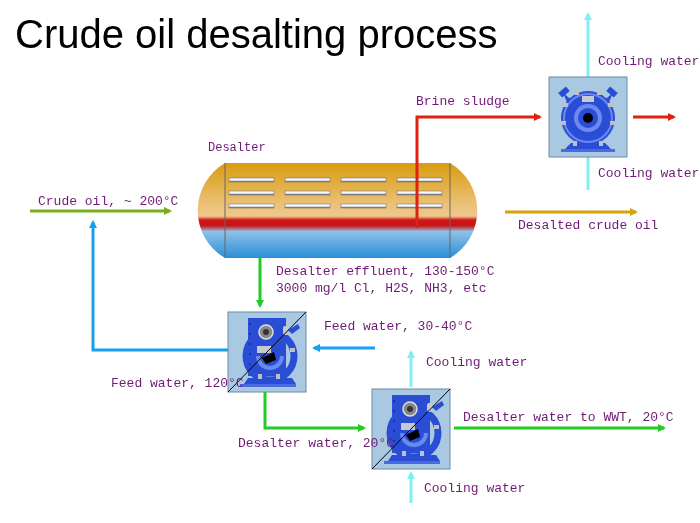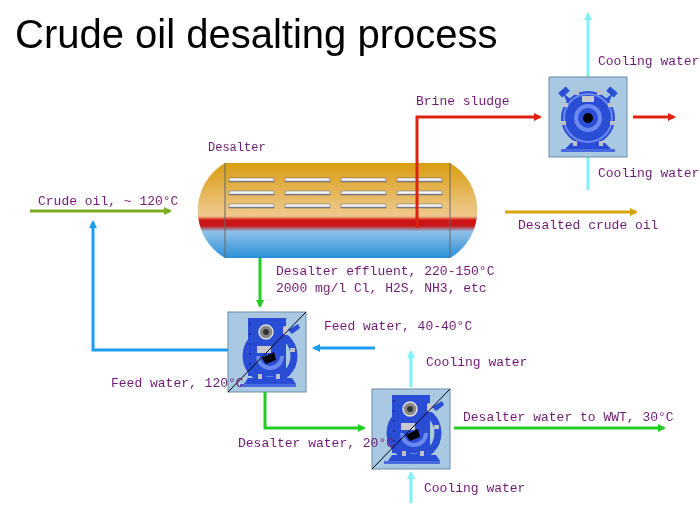--- a/index.html
+++ b/index.html
@@ -151,25 +151,25 @@
   <line x1="411" y1="503" x2="411" y2="473" stroke="#7ff0f4" stroke-width="3" marker-end="url(#arrCyan)"></line>
 
   <use href="#phxSym" x="372" y="389"></use>
 
   <line x1="454" y1="428" x2="664" y2="428" stroke="#22cc22" stroke-width="3" marker-end="url(#arrGreen)"></line>
 </svg>
 
 <div class="title">Crude oil desalting process</div>
 
 <div class="lbl" style="left:208px; top:140px; font-size:12px;">Desalter</div>
-<div class="lbl" style="left:38px; top:194px;">Crude oil, ~ 120°C</div>
+<div class="lbl" style="left:38px; top:194px;">Crude oil, ~ 200°C</div>
 <div class="lbl" style="left:416px; top:94px;">Brine sludge</div>
 <div class="lbl" style="left:598px; top:54px;">Cooling water</div>
 <div class="lbl" style="left:598px; top:166px;">Cooling water</div>
 <div class="lbl" style="left:518px; top:218px;text-align:center;">Desalted crude oil</div>
-<div class="lbl" style="left:276px; top:264px;">Desalter effluent, 220-150°C</div>
-<div class="lbl" style="left:276px; top:281px;">2000 mg/l Cl, H2S, NH3, etc</div>
-<div class="lbl" style="left:324px; top:319px;">Feed water, 40-40°C</div>
+<div class="lbl" style="left:276px; top:264px;">Desalter effluent, 130-150°C</div>
+<div class="lbl" style="left:276px; top:281px;">3000 mg/l Cl, H2S, NH3, etc</div>
+<div class="lbl" style="left:324px; top:319px;">Feed water, 30-40°C</div>
 <div class="lbl" style="left:111px; top:376px;">Feed water, 120°C</div>
 <div class="lbl" style="left:426px; top:355px;">Cooling water</div>
 <div class="lbl" style="left:424px; top:481px;">Cooling water</div>
 <div class="lbl" style="left:238px; top:436px;">Desalter water, 20°C</div>
-<div class="lbl" style="left:463px; top:410px;">Desalter water to WWT, 30°C</div>
+<div class="lbl" style="left:463px; top:410px;">Desalter water to WWT, 20°C</div>
 
 </body></html>

